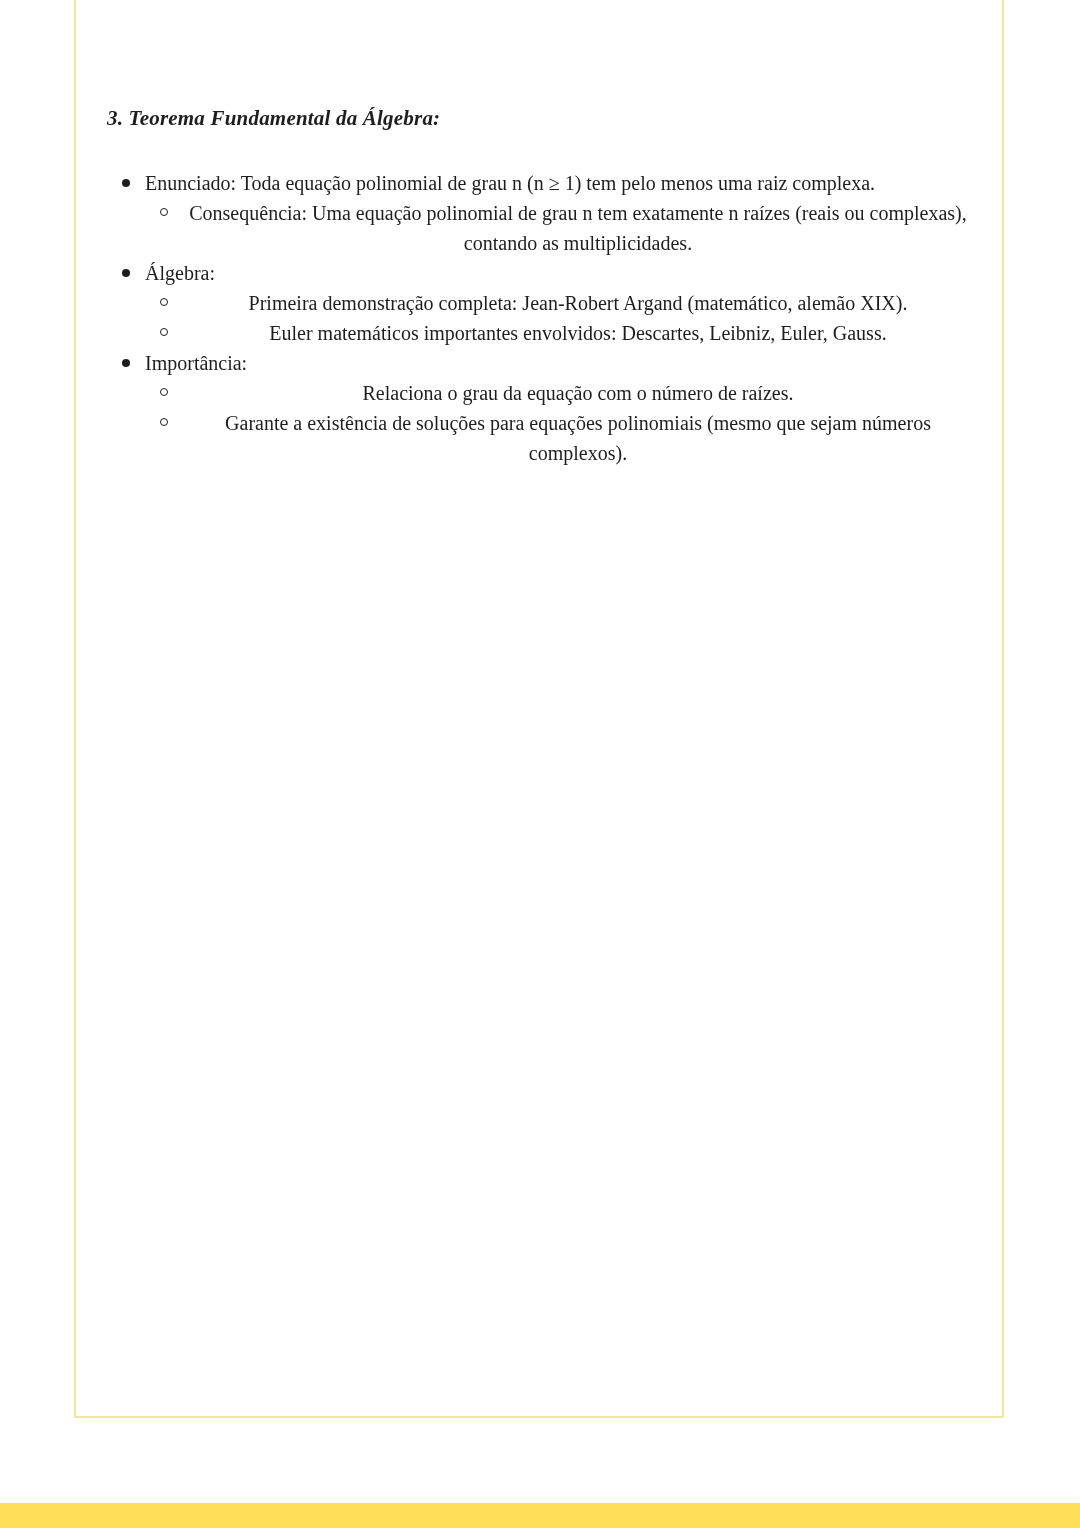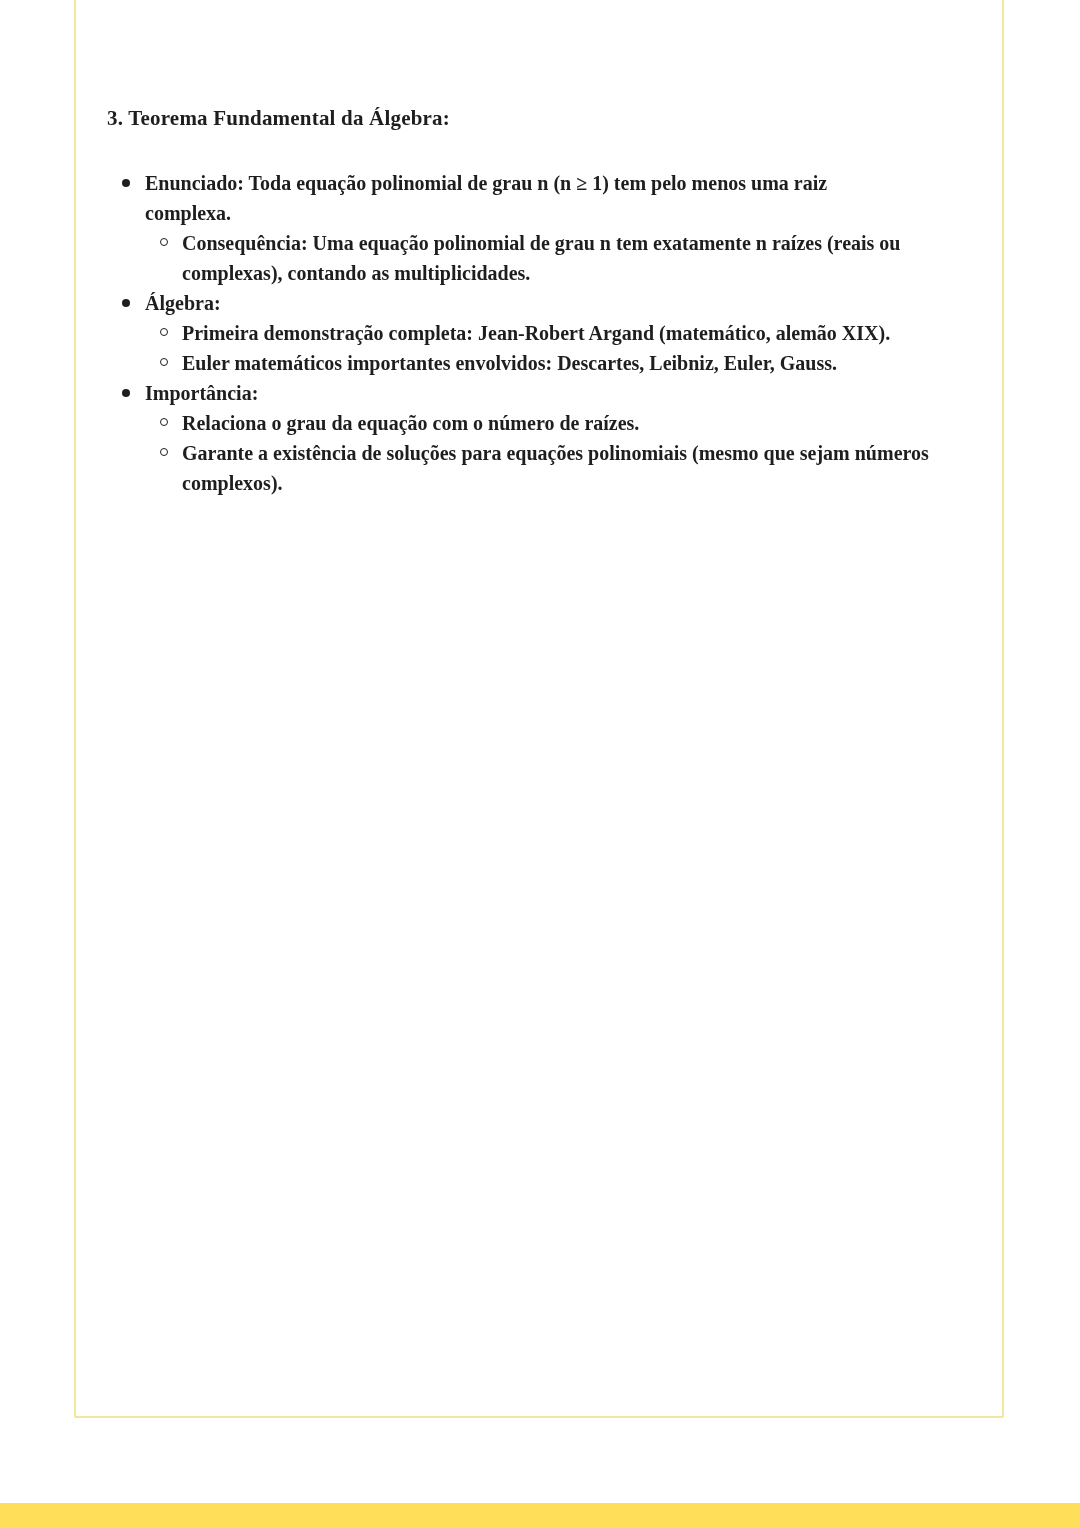--- a/index.html
+++ b/index.html
@@ -39,25 +39,25 @@
     color: var(--text);
     font-size: 20px;
     line-height: 30px;
   }
   .heading {
     font-size: 21px;
     font-weight: 700;
     line-height: 30px;
     letter-spacing: 0.2px;
     color: var(--text);
+    font-style: italic;
   }
   ul.l1 {
     list-style: none;
     margin-top: 35px;
-    font-weight: bold;
   }
   ul.l1 > li {
     position: relative;
     padding-left: 38px;
   }
   ul.l1 > li > .t {
     display: block;
     max-width: 770px;
   }
   .b1 {
@@ -69,20 +69,21 @@
     border-radius: 50%;
     background: var(--text);
   }
   ul.l2 {
     list-style: none;
     margin-left: -38px;
   }
   ul.l2 > li {
     position: relative;
     padding-left: 75px;
+    text-align: center;
   }
   ul.l2 > li > .t {
     display: block;
     max-width: 792px;
   }
   .b2 {
     position: absolute;
     left: 53px;
     top: 10px;
     width: 8px;

